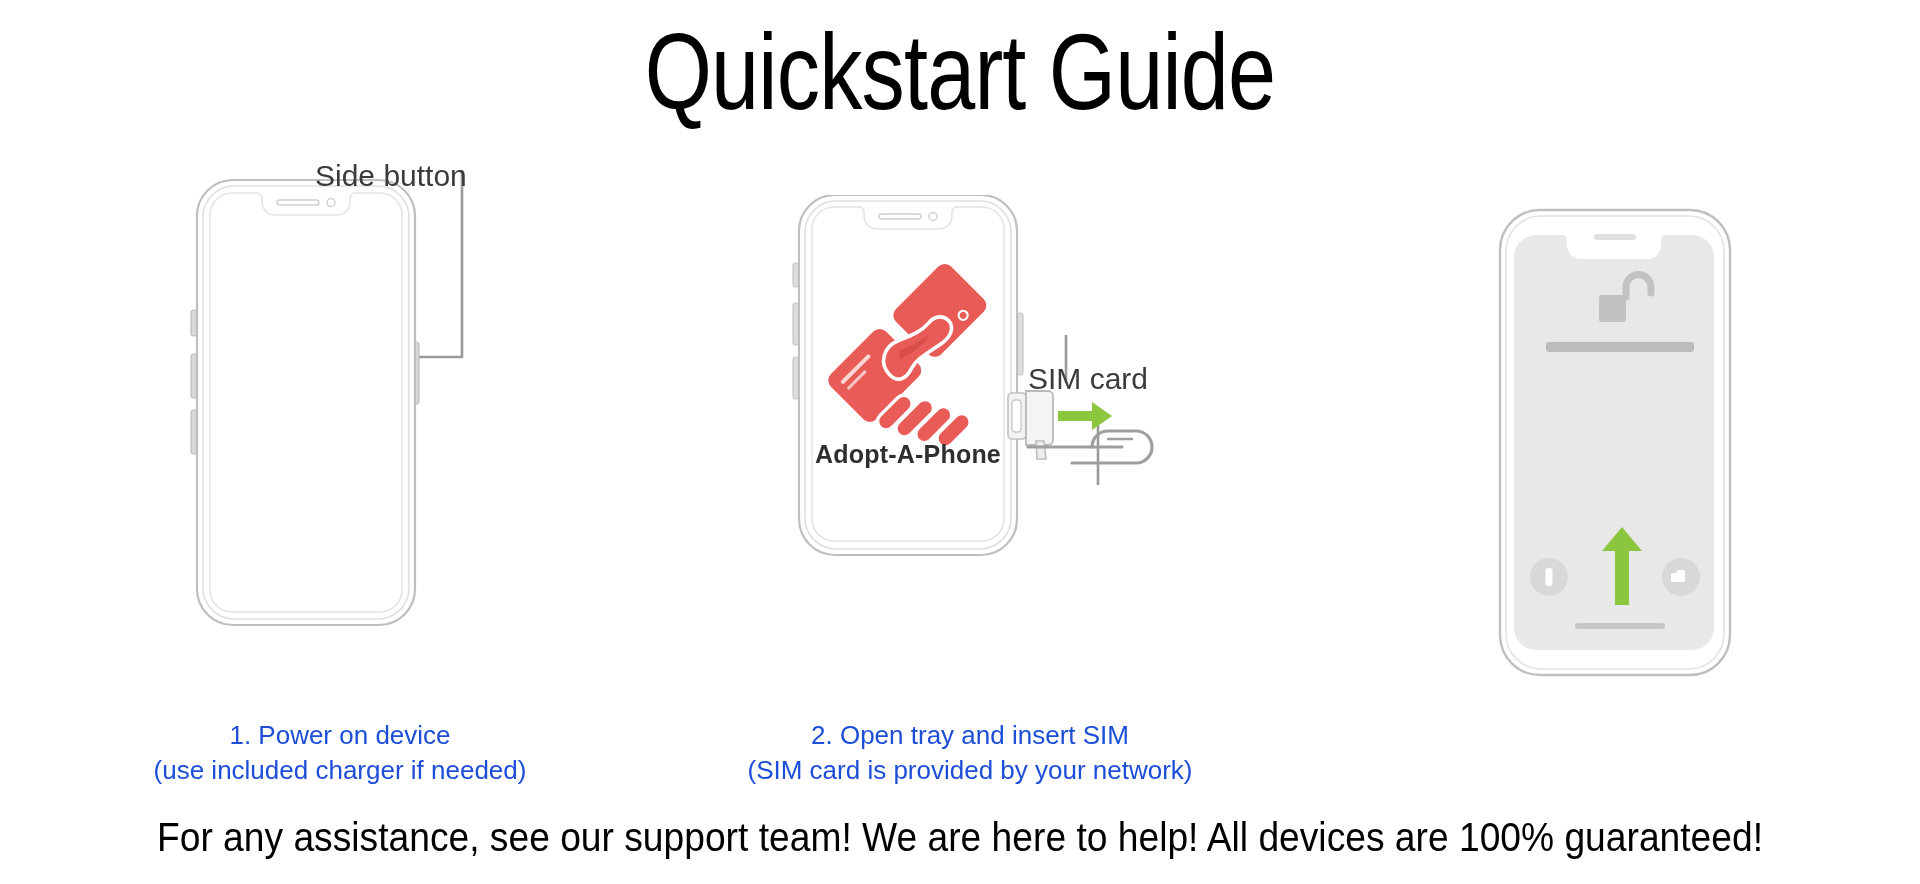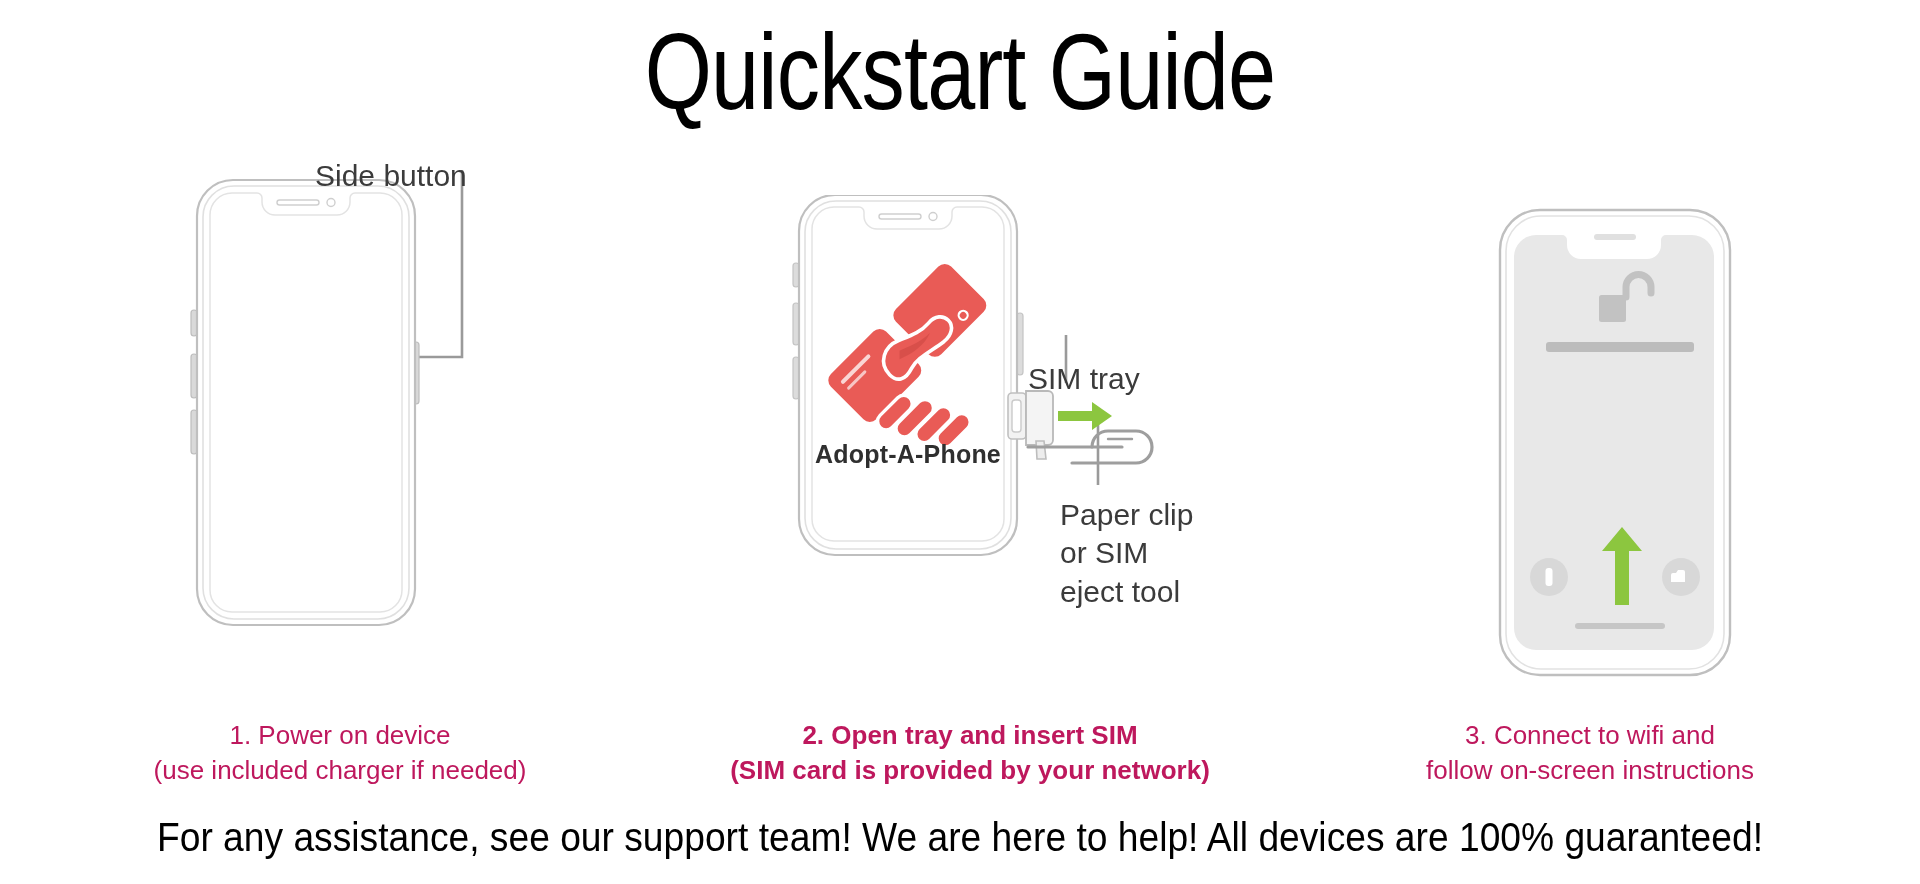--- a/index.html
+++ b/index.html
@@ -25,25 +25,25 @@
     transform:scaleX(0.80);
     transform-origin:center top;
     color:#000;
   }
 
   .caption{
     position:absolute;
     text-align:center;
     font-size:26px;
     line-height:1.33;
-    color:#be185d;
+    color:#1d4ed8;
     white-space:pre-line;
   }
   .cap1{left:40px;top:718px;width:600px;}
-  .cap2{left:660px;top:718px;width:620px;font-weight:bold;}
+  .cap2{left:660px;top:718px;width:620px;}
   .cap3{left:1330px;top:718px;width:520px;}
 
   .footer{
     position:absolute;left:0;top:814px;width:1920px;
     text-align:center;
     font-size:40px;
     line-height:1.15;
     color:#000;
     transform:scaleX(0.93);
     transform-origin:center top;
@@ -206,24 +206,21 @@
       </g>
 
       <g fill="none" stroke="#9E9E9E" stroke-width="3.2" stroke-linecap="round" stroke-linejoin="round">
         <path d="M292 252 L386 252"></path>
         <path d="M356 252 a16 16 0 0 1 16 -16 h28 a16 16 0 0 1 0 32 h-64"></path>
         <path d="M372 244 h24" stroke-width="2.4"></path>
       </g>
     </svg>
   </div>
 
-  <div class="annot annot-simtray">SIM tray</div>
-  <div class="annot annot-clip">Paper clip
-or SIM
-eject tool</div>
+  <div class="annot annot-simtray">SIM card</div>
 
   <div class="svgwrap" style="left:1480px;top:205px;width:280px;height:490px;">
     <svg width="280" height="490" viewBox="0 0 280 490" xmlns="http://www.w3.org/2000/svg">
 
       <rect x="20" y="5" width="230" height="465" rx="40" ry="40" fill="#ffffff" stroke="#BFBFBF" stroke-width="2.4"></rect>
       <rect x="26" y="11" width="218" height="453" rx="35" ry="35" fill="#ffffff" stroke="#E2E2E2" stroke-width="1.6"></rect>
 
       <path fill="#E8E8E8" d="M34 52
            a22 22 0 0 1 22 -22
            h26
@@ -265,18 +262,16 @@
       </g>
 
       <rect x="95" y="418" width="90" height="6" rx="3" fill="#C6C6C6"></rect>
     </svg>
   </div>
 
   <div class="caption cap1">1. Power on device
 (use included charger if needed)</div>
   <div class="caption cap2">2. Open tray and insert SIM
 (SIM card is provided by your network)</div>
-  <div class="caption cap3">3. Connect to wifi and
-follow on-screen instructions</div>
 
   <div class="footer">For any assistance, see our support team!  We are here to help! All devices are 100% guaranteed!</div>
 
 </div>
 
 </body></html>

